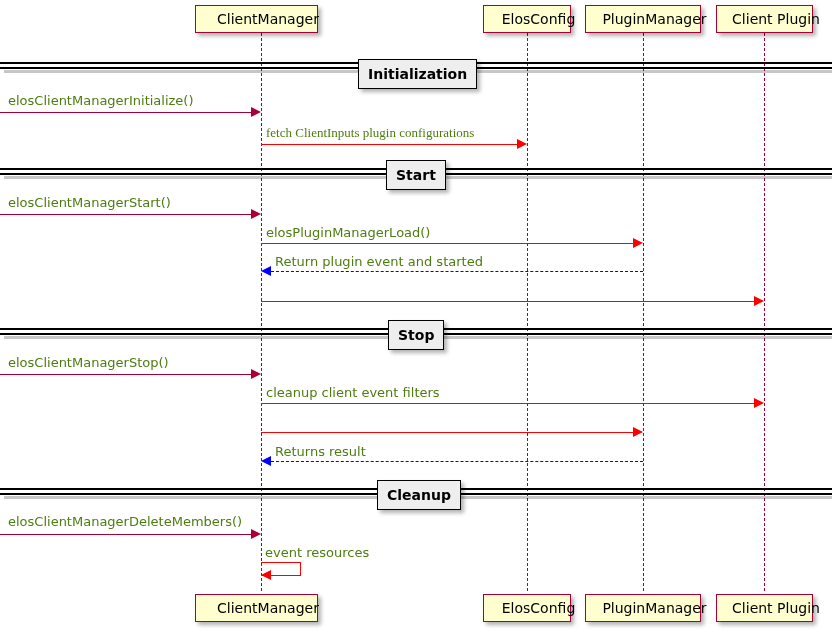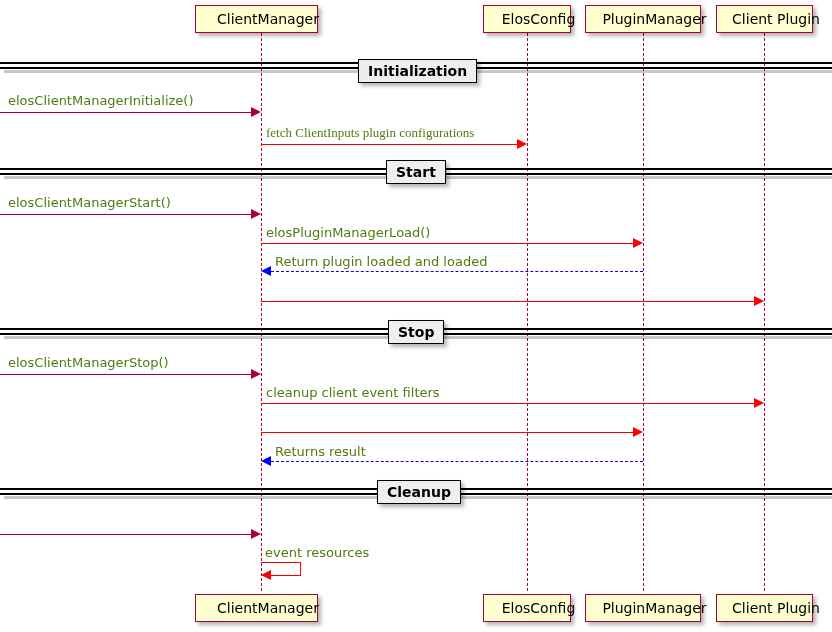--- a/index.html
+++ b/index.html
@@ -71,21 +71,21 @@
   .divider-label {
     position: absolute;
     box-sizing: border-box;
     background: #EEEEEE;
     border: 1.5px solid #000000;
     color: #000000;
     font-size: 14px;
     font-weight: bold;
     line-height: 1;
     padding: 0 9px;
-    height: 24px;
+    height: 30px;
     display: flex;
     align-items: center;
     justify-content: center;
     white-space: nowrap;
     box-shadow: 3px 3px 4px rgba(0,0,0,0.30);
     z-index: 5;
   }
   
   .msg-line {
     position: absolute;
@@ -213,21 +213,21 @@
   <div class="msg-line solid-dark" style="left:0px; top:214px; width:252px;"></div>
   <div class="arrow right-dark" style="left:251px; top:209px;"></div>
 
   <div class="msg-label" style="left:266px; top:226px;">
     <span>elosPluginManagerLoad()</span>
   </div>
   <div class="msg-line solid-red" style="left:261px; top:243px; width:373px;"></div>
   <div class="arrow right-red" style="left:633px; top:238px;"></div>
 
   <div class="msg-label" style="left:275px; top:255px;">
-    <span>Return plugin loaded and loaded</span>
+    <span>Return plugin event and started</span>
   </div>
   <div class="msg-line dash-blue" style="left:271px; top:271px; width:372px;"></div>
   <div class="arrow left-blue" style="left:261px; top:266px;"></div>
 
   <div class="msg-line solid-red" style="left:261px; top:301px; width:494px;"></div>
   <div class="arrow right-red" style="left:754px; top:296px;"></div>
 
   <div class="divider-lines" style="top:328px;">
     <div class="l1"></div>
       <div class="l2"></div>
@@ -260,20 +260,23 @@
 
   <div class="divider-lines" style="top:488px;">
     <div class="l1"></div>
       <div class="l2"></div>
       <div class="sh"></div>
   </div>
   <div class="divider-label" style="left:377px; top:480px;">
     <span>Cleanup</span>
   </div>
 
+  <div class="msg-label" style="left:8px; top:515px;">
+    <span>elosClientManagerDeleteMembers()</span>
+  </div>
   <div class="msg-line solid-dark" style="left:0px; top:534px; width:252px;"></div>
   <div class="arrow right-dark" style="left:251px; top:529px;"></div>
 
   <div class="msg-label" style="left:265px; top:546px;">
     <span>event resources</span>
   </div>
   <div class="self-loop" style="left:261px; top:562px; width:40px; height:14px;"></div>
   <div class="arrow left-red" style="left:261px; top:570px;"></div>
 
 </div>

